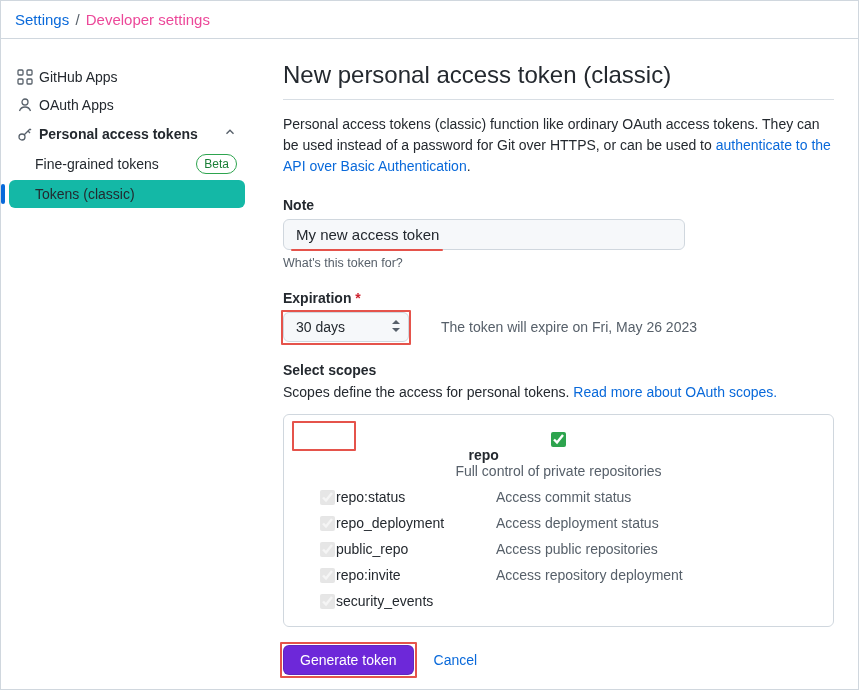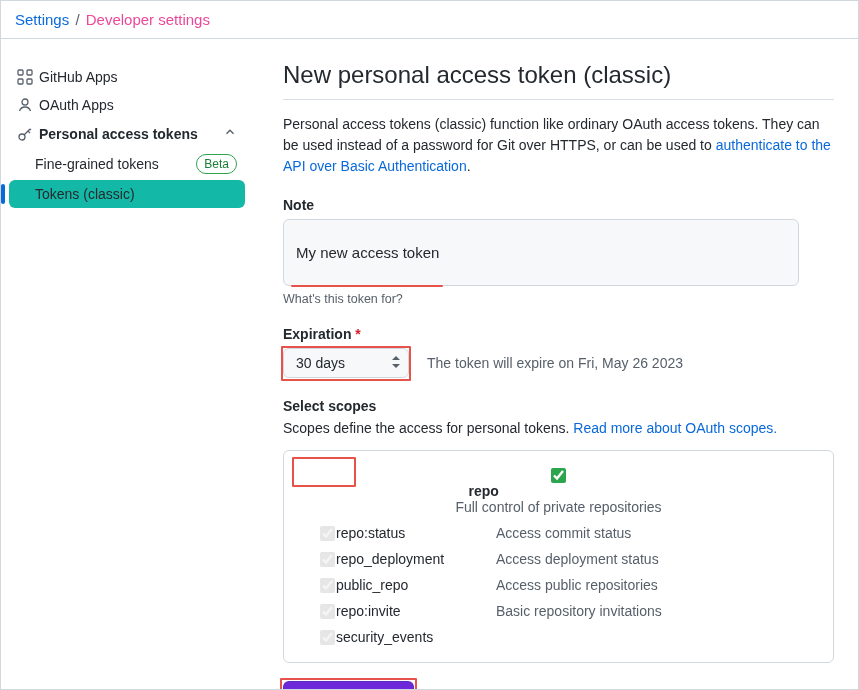--- a/index.html
+++ b/index.html
@@ -82,30 +82,30 @@
     font-weight: 400;
     margin: 0 0 8px;
     padding-bottom: 10px;
     border-bottom: 1px solid #d8dee4;
   }
   .intro { color: #24292f; line-height: 1.5; }
   .intro a { color: #0969da; text-decoration: none; }
   .form-label { font-weight: 600; margin-top: 20px; margin-bottom: 6px; }
   .req { color: #cf222e; }
   .note-input {
-    width: 516px;
+    width: 402px;
     font-size: 15px;
-    padding: 24px 12px;
+    padding: 6px 12px;
     border: 1px solid #d0d7de;
     border-radius: 6px;
     background: #f6f8fa;
     color: #24292f;
   }
   .hint { color: #57606a; font-size: 12.5px; margin-top: 6px; }
-  .exp-row { display: flex; align-items: center; gap: 18px; }
+  .exp-row { display: flex; align-items: center; gap: 32px; }
   .select-wrap {
     position: relative;
     display: inline-block;
   }
   .select {
     appearance: none;
     -webkit-appearance: none;
     width: 126px;
     padding: 6px 24px 6px 12px;
     border: 1px solid #d0d7de;
@@ -287,21 +287,21 @@
               <input type="checkbox" checked="" disabled="" style="">
             </span>
           <span class="name">public_repo</span>
           <span class="desc">Access public repositories</span>
         </div>
         <div class="scope-row sub">
           <span class="cb">
               <input type="checkbox" checked="" disabled="" style="">
             </span>
           <span class="name">repo:invite</span>
-          <span class="desc">Basic repository invitations</span>
+          <span class="desc">Access repository deployment</span>
         </div>
         <div class="scope-row sub">
           <span class="cb">
               <input type="checkbox" checked="" disabled="" style="">
             </span>
           <span class="name">security_events</span>
         </div>
       </div>
 
       <div class="actions">

